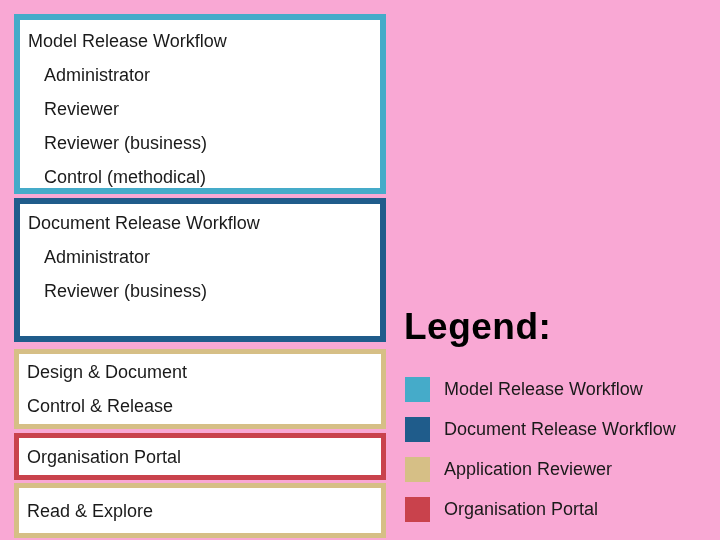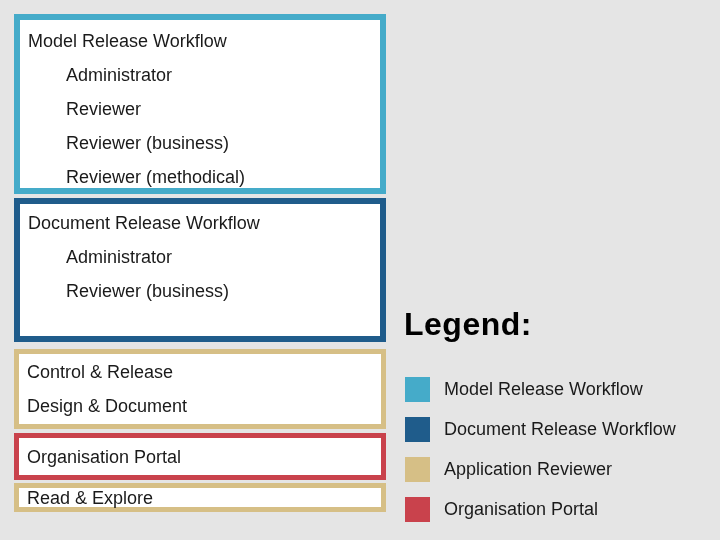--- a/index.html
+++ b/index.html
@@ -5,52 +5,52 @@
   html, body {
     margin: 0;
     padding: 0;
     background: #ffffff;
     font-family: "Liberation Sans", "DejaVu Sans", sans-serif;
   }
   .canvas {
     position: relative;
     width: 720px;
     height: 540px;
-    background: #e5e5e5;
+    background: #f9a8d4;
     overflow: hidden;
     color: #1a1a1a;
   }
   .box {
     position: absolute;
     left: 14px;
     width: 372px;
     box-sizing: border-box;
     border-style: solid;
     background: #ffffff;
   }
   .box .line {
     font-size: 18px;
     line-height: 34px;
     padding-left: 8px;
     white-space: nowrap;
     color: #1a1a1a;
   }
-  .box .line.sub { padding-left: 46px; }
+  .box .line.sub { padding-left: 24px; }
   .box-1 { top: 14px;  height: 180px; border-width: 6px; padding-top: 4px; }
   .box-2 { top: 198px; height: 144px; border-width: 6px; padding-top: 2px; }
   .box-3 { top: 349px; height: 80px;  border-width: 5px; padding-top: 1px; }
   .box-4 { top: 433px; height: 47px;  border-width: 5px; display: flex; flex-direction: column; justify-content: center; }
-  .box-5 { top: 483px; height: 29px;  border-width: 5px; display: flex; flex-direction: column; justify-content: center; }
+  .box-5 { top: 483px; height: 55px;  border-width: 5px; display: flex; flex-direction: column; justify-content: center; }
   .box-4 .line, .box-5 .line { line-height: 22px; }
 
   .legend-title {
     position: absolute;
     left: 404px;
     top: 306px;
-    font-size: 32px;
+    font-size: 37px;
     font-weight: bold;
     color: #000000;
     letter-spacing: 0.5px;
     white-space: nowrap;
   }
   .legend-items {
     position: absolute;
     left: 405px;
     top: 377px;
     display: flex;
@@ -77,32 +77,32 @@
 </head>
 <body>
 
 <div class="canvas">
 
   <div class="box box-1" style="border-color: rgb(69, 171, 201);">
     <div class="line title">Model Release Workflow</div>
     <div class="line sub">Administrator</div>
     <div class="line sub">Reviewer</div>
     <div class="line sub">Reviewer (business)</div>
-    <div class="line sub">Reviewer (methodical)</div>
+    <div class="line sub">Control (methodical)</div>
   </div>
 
   <div class="box box-2" style="border-color: rgb(31, 92, 139);">
     <div class="line title">Document Release Workflow</div>
     <div class="line sub">Administrator</div>
     <div class="line sub">Reviewer (business)</div>
   </div>
 
   <div class="box box-3" style="border-color: rgb(214, 191, 134);">
+    <div class="line">Design &amp; Document</div>
     <div class="line">Control &amp; Release</div>
-    <div class="line">Design &amp; Document</div>
   </div>
 
   <div class="box box-4" style="border-color: rgb(201, 66, 76);">
     <div class="line">Organisation Portal</div>
   </div>
 
   <div class="box box-5" style="border-color: rgb(214, 191, 134);">
     <div class="line">Read &amp; Explore</div>
   </div>
 

